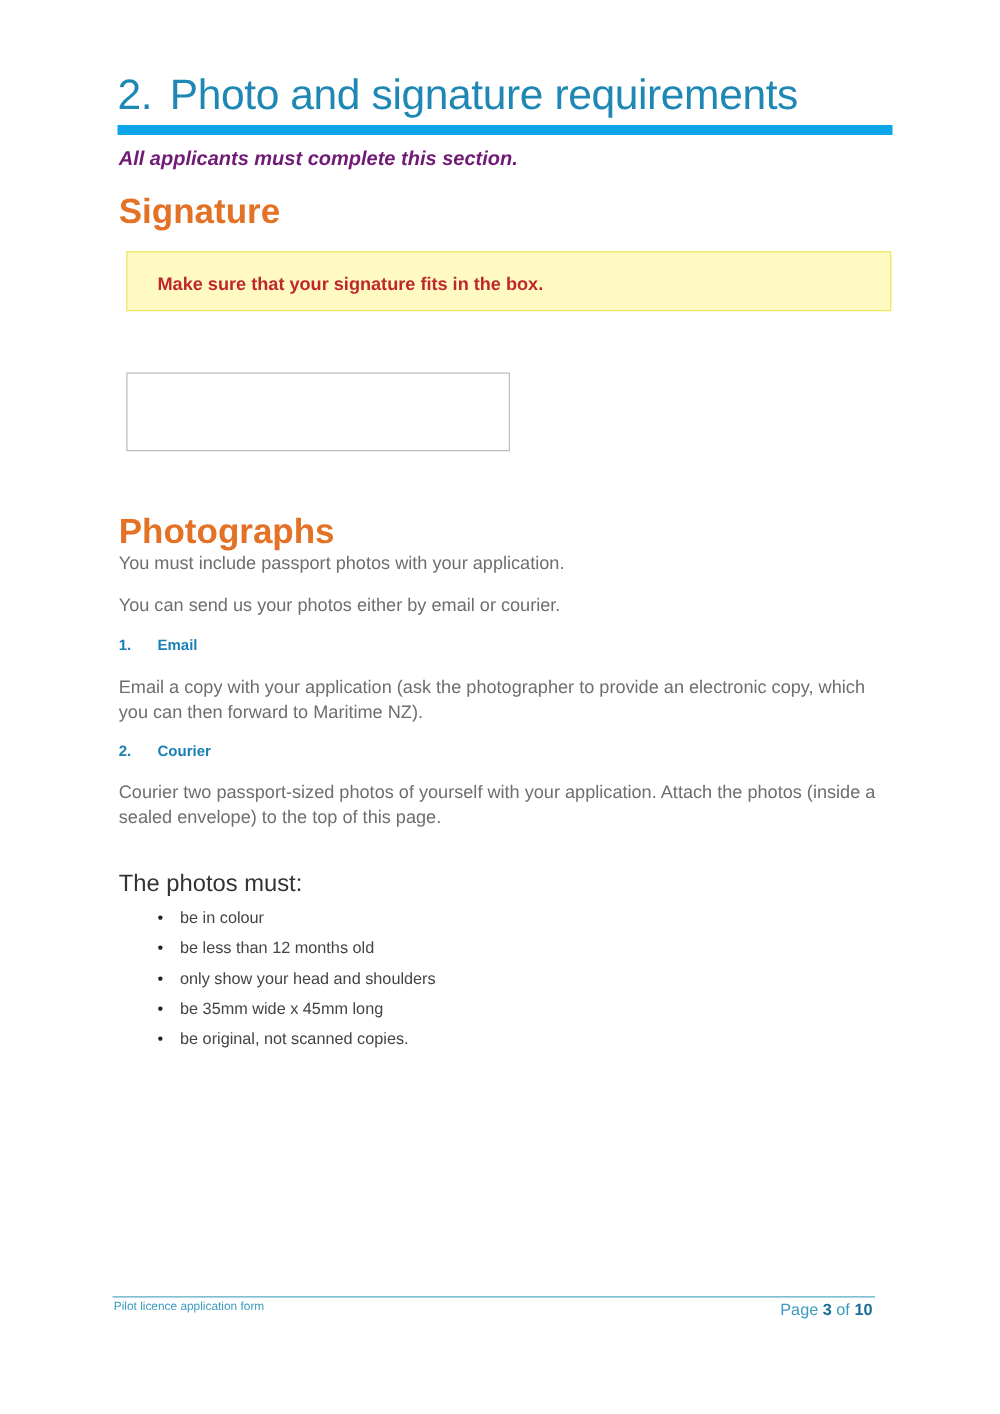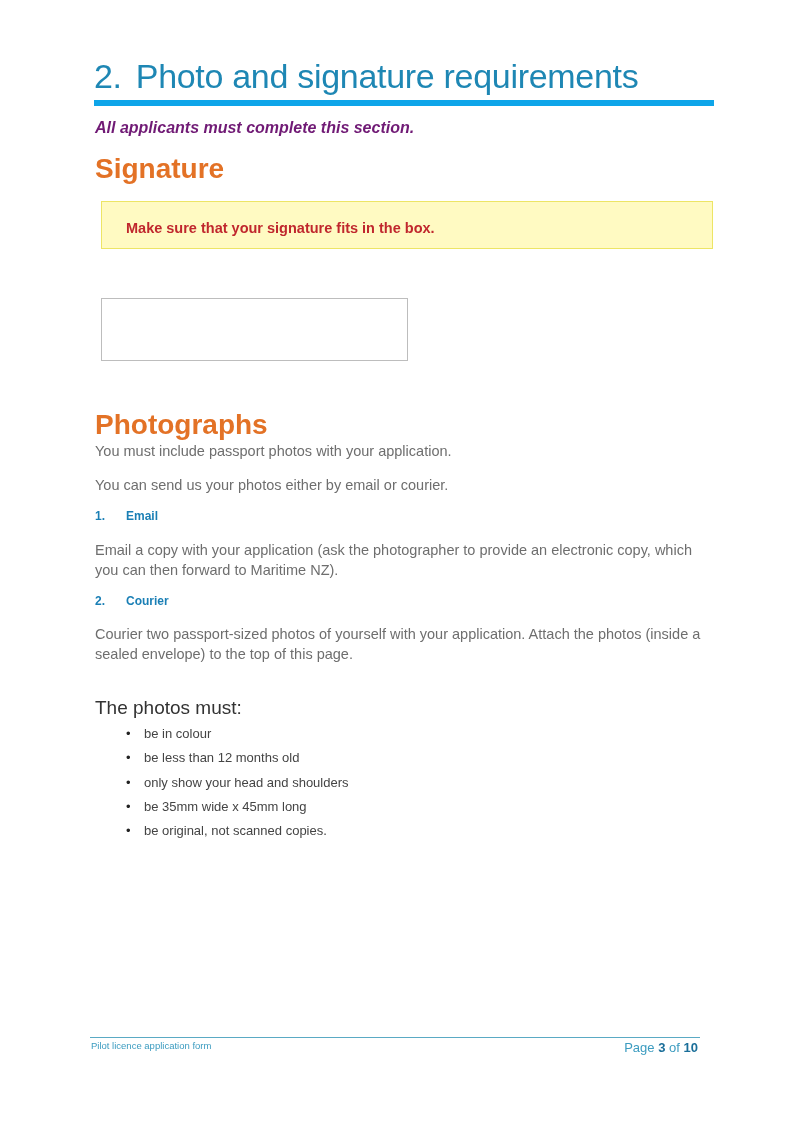--- a/index.html
+++ b/index.html
@@ -1,20 +1,20 @@
 <!DOCTYPE html>
 <html><head>
 <meta charset="utf-8">
 <style>
   html, body { margin: 0; padding: 0; background: #ffffff; }
   body { width: 800px; height: 1131px; position: relative; overflow: hidden; font-family: "Liberation Sans", sans-serif; }
   .page-title {
     position: absolute; left: 94px; top: 56px; width: 620px;
     font-size: 34px; color: #1e87b4; font-weight: normal; letter-spacing: -0.3px;
-    border-bottom: 6px solid #0ea5e9; padding-bottom: 4px; line-height: 40px;
+    border-bottom: 8px solid #0ea5e9; padding-bottom: 4px; line-height: 40px;
   }
   .page-title .num { margin-right: 14px; }
   .subtitle { position: absolute; left: 95px; top: 119px; font-size: 16px; font-weight: bold; color: #701a75; font-style: italic; }
   .h2 { position: absolute; left: 95px; font-size: 28px; font-weight: bold; color: #e37226; }
   .alert {
     position: absolute; left: 101px; top: 201px; width: 612px; height: 48px;
     background: #fffac2; border: 1.5px solid #ede565; box-sizing: border-box;
   }
   .alert span { position: absolute; left: 24px; top: 18px; font-size: 14.5px; font-weight: bold; color: #c0272d; }
   .sign-label { position: absolute; left: 103px; top: 280px; font-size: 10px; color: #3c9cc0; margin-top: 36px; }

